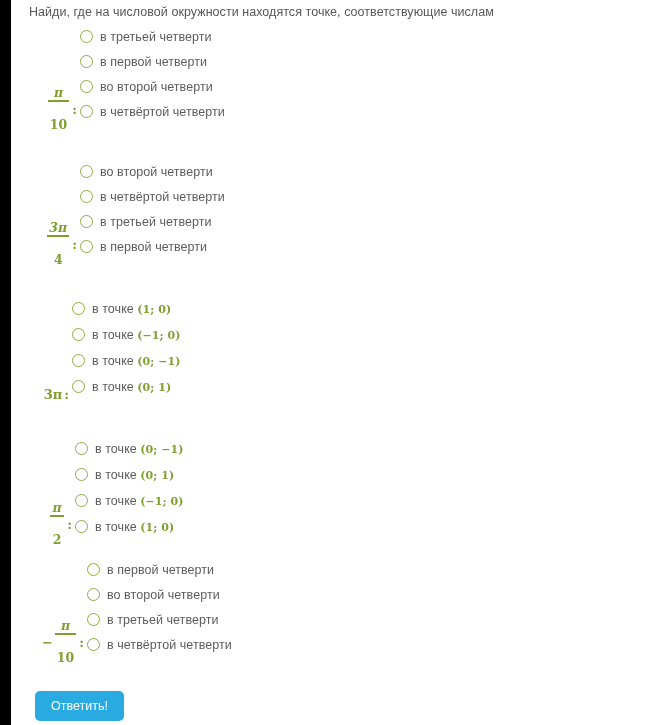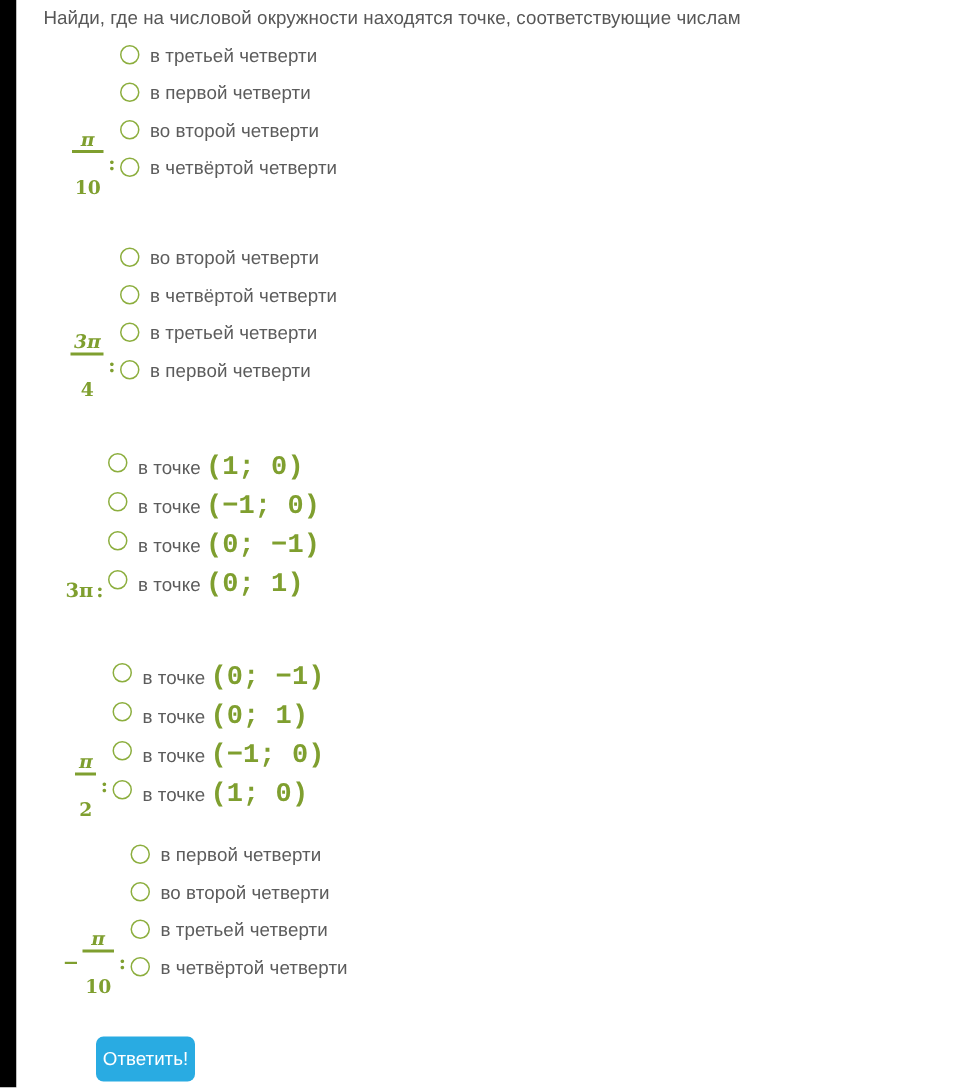--- a/index.html
+++ b/index.html
@@ -89,22 +89,21 @@
   .math {
     font-family: "DejaVu Serif", "Liberation Serif", serif;
     color: #7f9f2f;
     font-weight: 700;
     font-size: 13px;
   }
   .math-i {
     font-style: italic;
   }
   .opt-text .math {
-    font-size: 18px;
-    font-family: Liberation Mono, monospace;
+    font-size: 11px;
   }
 
   .frac {
     display: inline-flex;
     flex-direction: column;
     align-items: center;
     vertical-align: middle;
     line-height: 1;
     margin: 0 1px;
     position: relative;
@@ -137,31 +136,30 @@
     font-size: 13px;
     color: #7f9f2f;
     font-weight: 700;
     margin-right: 1px;
   }
 
   .submit-btn {
     position: absolute;
     left: 24px;
     top: 691px;
-    width: 66px;
+    width: 89px;
     height: 30px;
     background: #29abe2;
     border: none;
     border-radius: 5px;
     color: #ffffff;
     font-family: "Liberation Sans", sans-serif;
     font-size: 12.5px;
     cursor: pointer;
     padding: 0;
-    margin-left: 29px;
   }
 </style>
 </head>
 <body>
 
 <div class="left-gutter"></div>
 
 <div class="page">
 
   <div class="prompt">Найди, где на числовой окружности находятся точке, соответствующие числам</div>

